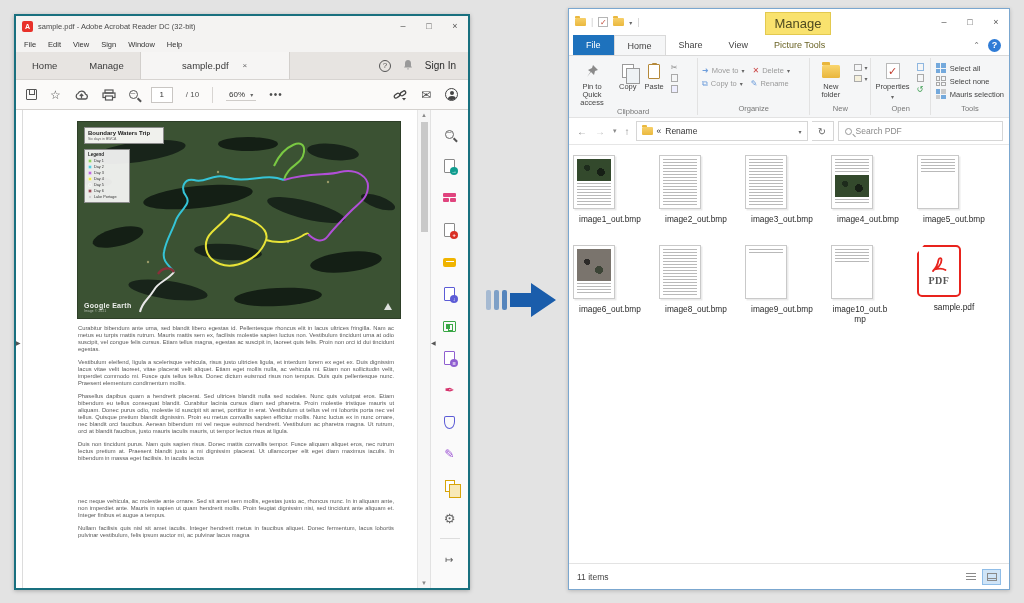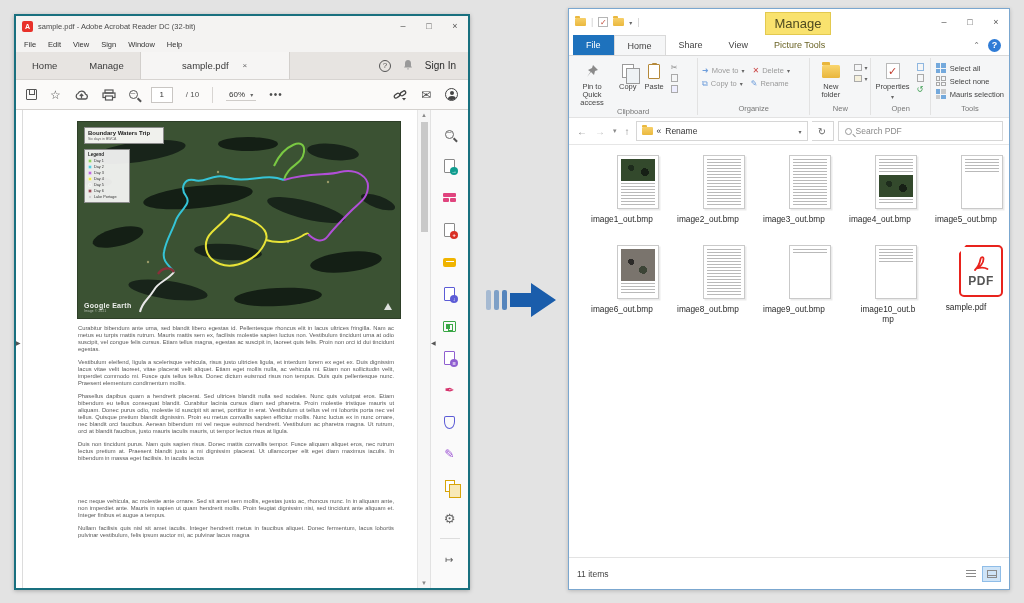--- a/index.html
+++ b/index.html
@@ -149,33 +149,33 @@
   .crumbbox { height:20px; border:1px solid #d6d6d6; background:#fff; display:flex; align-items:center; gap:4px; padding:0 5px; width:172px; font-size:8.5px; color:#333; }
   .crumbbox .chev { margin-left:auto; }
   .refresh { width:22px; height:20px; display:flex; align-items:center; justify-content:center; font-size:10px; color:#666; border:1px solid #d6d6d6; border-left:none; }
   .searchbox { height:20px; border:1px solid #d6d6d6; background:#fff; flex:1; display:flex; align-items:center; gap:4px; padding:0 6px; }
   .slens { width:7px; height:7px; border:1.2px solid #999; border-radius:50%; position:relative; flex:0 0 auto; }
   .slens:after { content:''; position:absolute; left:6px; top:6.5px; width:4px; height:1.3px; background:#999; transform:rotate(45deg); }
   .searchbox input { border:none; outline:none; font-size:8.5px; color:#444; width:100%; font-family:inherit; background:transparent; }
   .searchbox input::placeholder { color:#8a8a8a; }
 
   .ex-files { flex:1; background:#fff; padding:6px 4px; display:grid; grid-template-columns:repeat(5,86px); grid-auto-rows:90px; justify-content:start; align-content:start; overflow:hidden; }
-  .fitem { display:flex; flex-direction:column; align-items:flex-end; padding-top:4px; }
+  .fitem { display:flex; flex-direction:column; align-items:flex-start; padding-top:4px; }
   .thumb { width:42px; height:54px; background:#fff; border:1px solid #c9c9c9; box-shadow:1.5px 1.5px 0 rgba(0,0,0,.08); padding:3px 3px; display:flex; flex-direction:column; gap:2px; }
   .th-lines { flex:1; background:repeating-linear-gradient(180deg,#b9b9b9 0 1px,transparent 1px 3px); }
   .th-lines.short { flex:0 0 14px; }
   .th-map { background:radial-gradient(circle at 30% 40%, #1d2b1c 0 3px, transparent 3px), radial-gradient(circle at 70% 60%, #161f15 0 4px, transparent 4px), #33492c; }
   .th-map.g { background:radial-gradient(circle at 30% 40%, #2c2a28 0 3px, transparent 3px), radial-gradient(circle at 65% 65%, #3c4436 0 4px, transparent 4px), #7a746d; }
   .fname { font-size:8.3px; color:#2a2a2a; margin-top:6px; text-align:center; width:74px; line-height:9.5px; overflow-wrap:break-word; }
   .pdficon { width:44px; height:52px; border:2.5px solid #e8231d; border-radius:5px; background:#fff;
              clip-path:polygon(0 16%, 16% 0, 100% 0, 100% 100%, 0 100%);
              display:flex; flex-direction:column; align-items:center; justify-content:center; gap:1px; }
-  .pdficon .pdf-label { font-size:12px; font-weight:bold; color:#555; letter-spacing:.5px; }
-
-  .ex-status { height:32px; border-top:1px solid #e3e3e3; display:flex; align-items:center; padding:0 8px; flex:0 0 auto; background:#fff; }
+  .pdficon .pdf-label { font-size:10px; font-weight:bold; color:#555; letter-spacing:.5px;font-family:Liberation Serif, serif; }
+
+  .ex-status { height:26px; border-top:1px solid #e3e3e3; display:flex; align-items:center; padding:0 8px; flex:0 0 auto; background:#fff; }
   .items-count { font-size:8.5px; color:#444; }
   .viewbtns { margin-left:auto; display:flex; gap:2px; }
   .viewbtn { width:19px; height:16px; border:1px solid transparent; display:flex; align-items:center; justify-content:center; }
   .viewbtn.active { background:#cfe4f7; border-color:#8fbde8; }
   .vb-list { width:10px; height:8px; background:repeating-linear-gradient(180deg,#8a8a8a 0 1px,transparent 1px 3px); }
   .vb-thumb { width:10px; height:8px; border:1px solid #8a8a8a; background:linear-gradient(180deg,transparent 0 4px,#8a8a8a 4px 5px,transparent 5px); }
 </style>
 </head>
 <body>
 

